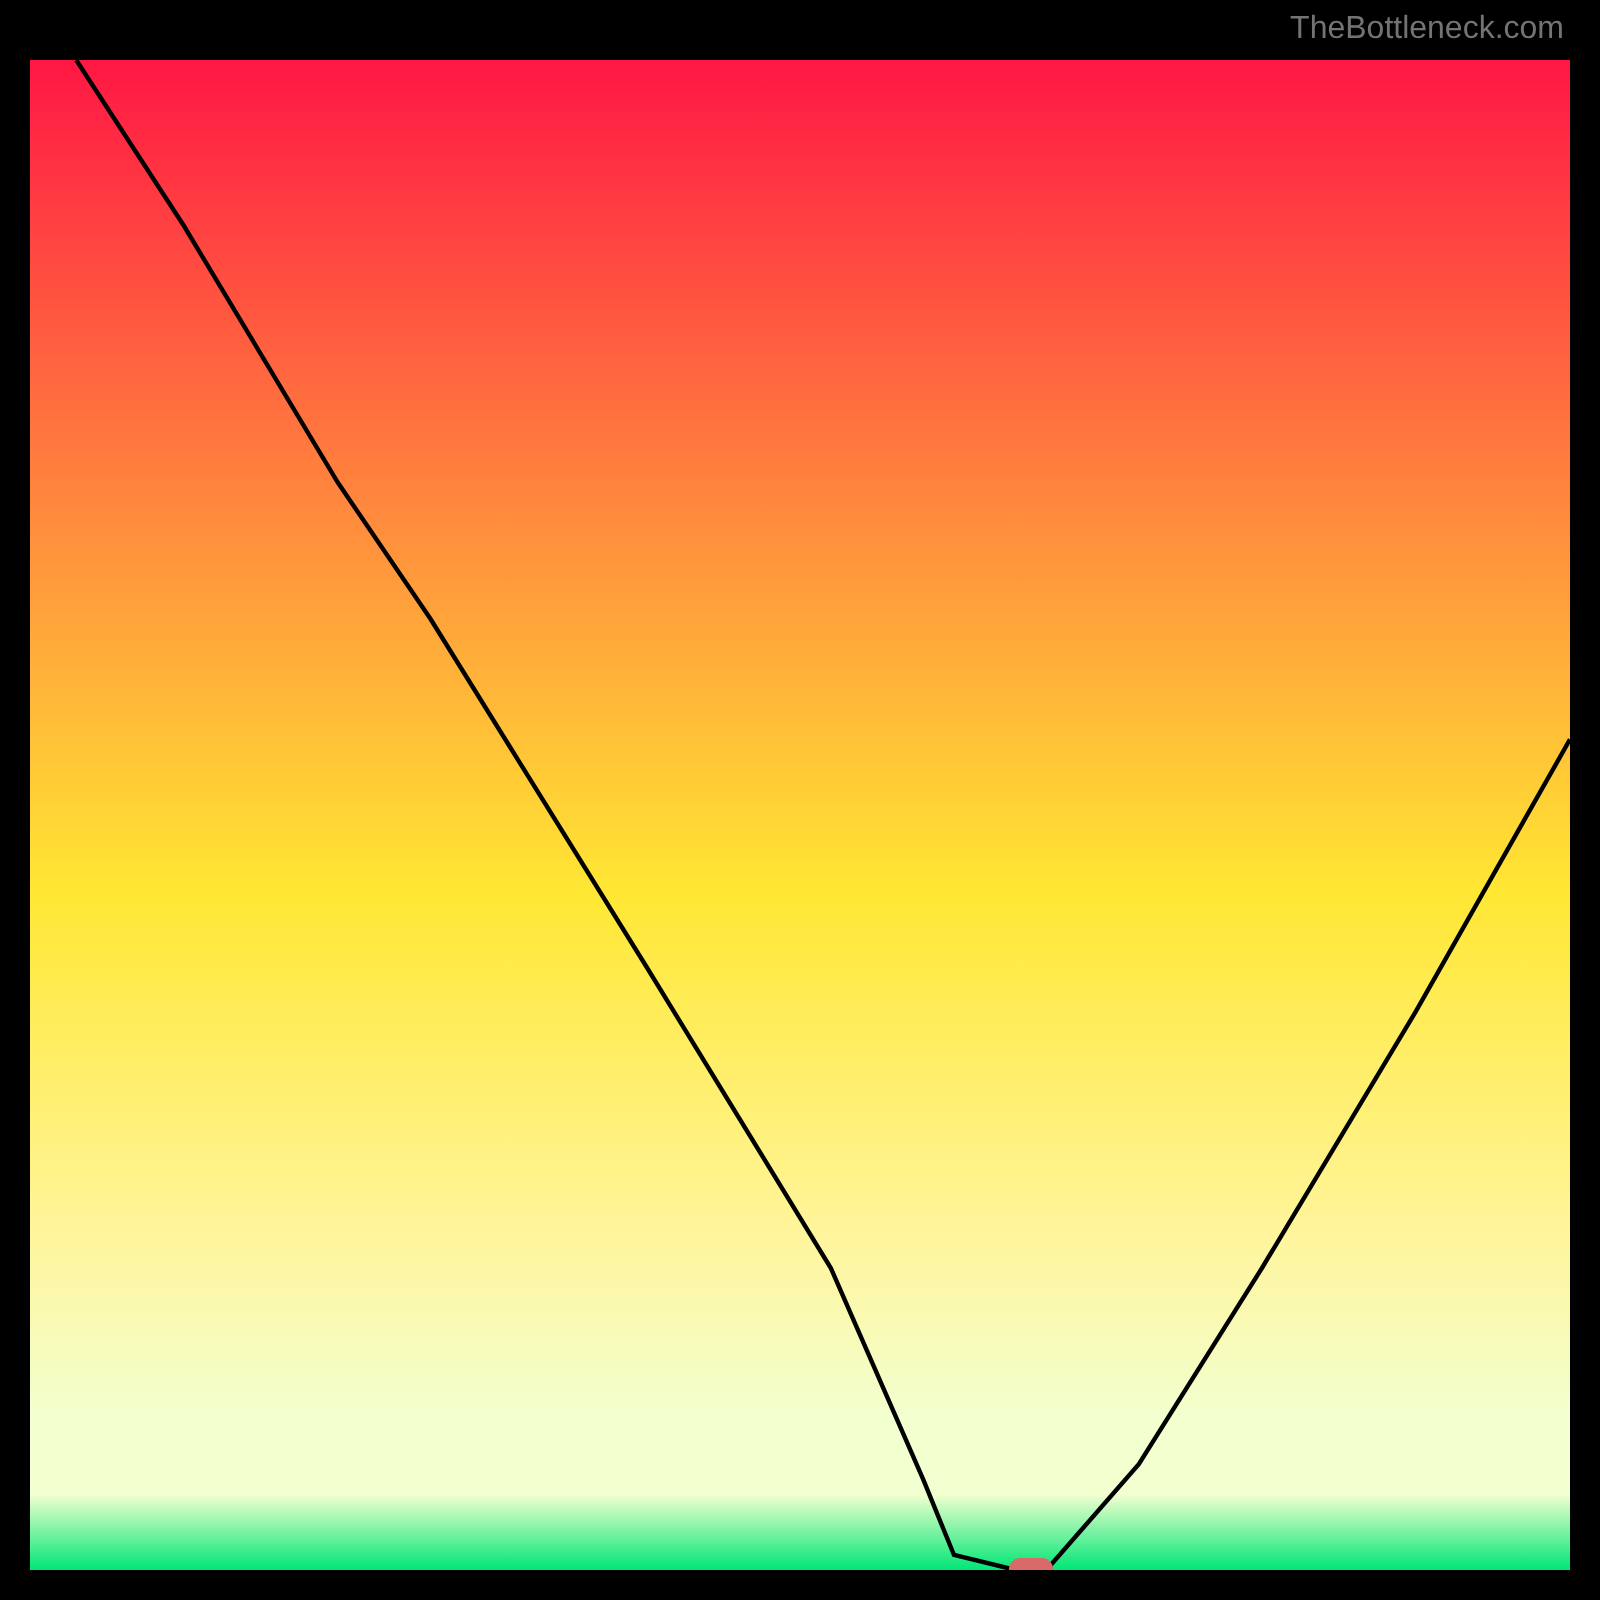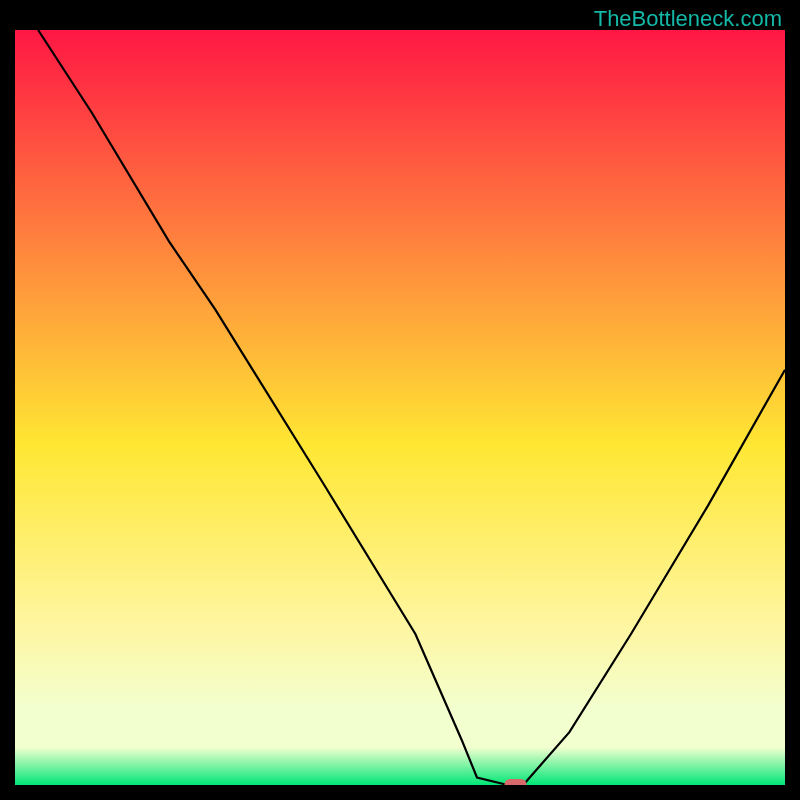--- a/index.html
+++ b/index.html
@@ -8,22 +8,22 @@
     width: 800px;
     height: 800px;
     background: #000000;
     position: relative;
     font-family: Arial, sans-serif;
   }
   .watermark {
     position: absolute;
     top: 6px;
     right: 18px;
-    color: #14b8a6;
-    font-size: 22px;
+    color: #737373;
+    font-size: 16px;
     font-weight: 500;
     z-index: 10;
   }
   .plot-area {
     position: absolute;
     left: 15px;
     top: 30px;
     width: 770px;
     height: 755px;
   }

